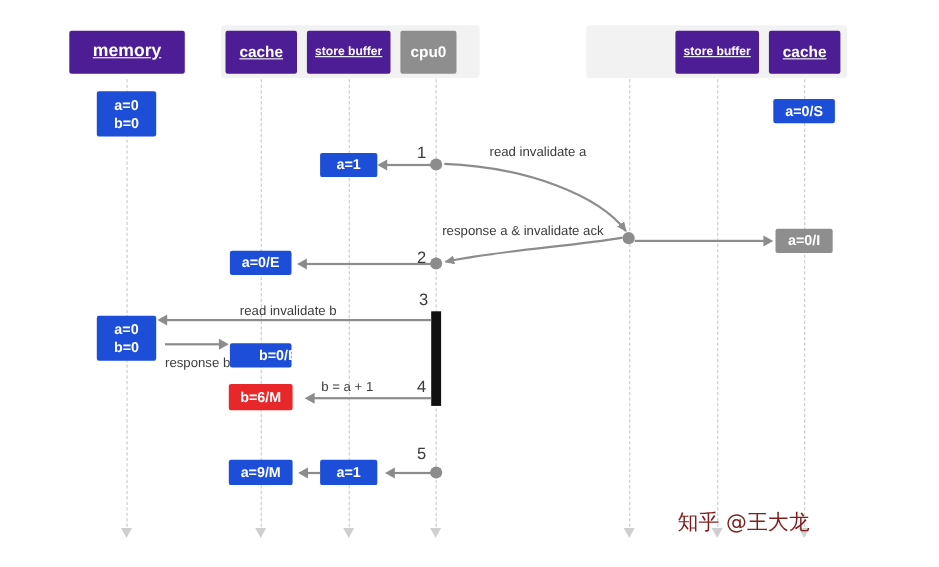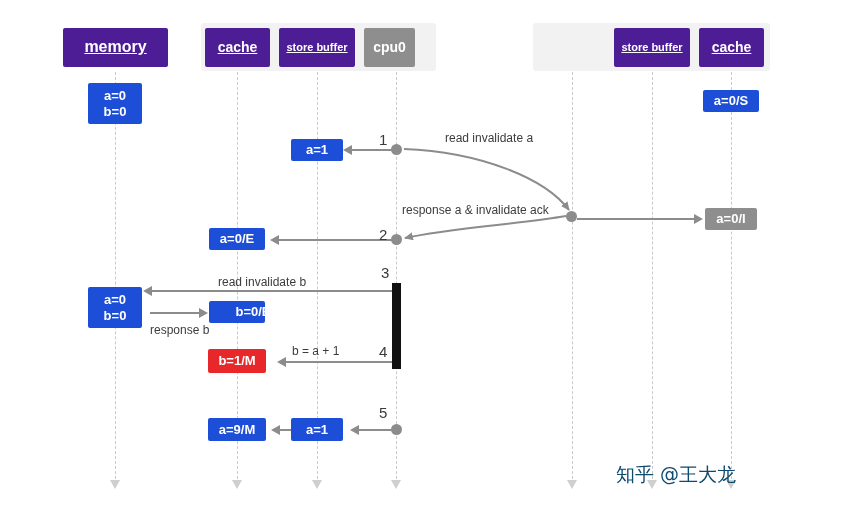--- a/index.html
+++ b/index.html
@@ -95,21 +95,21 @@
   .activation{
     background:#111111;
   }
 
   
   #curves{position:absolute;left:0;top:0;width:854px;height:515px;
           pointer-events:none;}
 
   
   .watermark{
-    font-size:19px;color:#0c4a6e;white-space:nowrap;
+    font-size:19px;color:#7f1d1d;white-space:nowrap;
     font-family:"DejaVu Sans",sans-serif;
   }
 </style>
 </head>
 <body>
 
 <div id="stage">
 
   <div class="abs group-bg" style="left:201px;top:23px;width:235px;height:48px;"></div>
   <div class="abs group-bg" style="left:533px;top:23px;width:237px;height:48px;"></div>
@@ -162,23 +162,23 @@
 
   <div class="abs sbox orange" style="left:291px;top:139px;width:52px;height:22px;">a=1</div>
 
   <div class="abs sbox orange" style="left:209px;top:228px;width:56px;height:22px;">a=0/E</div>
 
   <div class="abs sbox gray" style="left:705px;top:208px;width:52px;height:22px;">a=0/I</div>
 
   <div class="abs sbox orange" style="left:88px;top:287px;width:54px;height:41px;">a=0
 b=0</div>
 
-  <div class="abs sbox orange" style="left:209px;top:301px;width:56px;height:22px;padding-left:32px;">b=0/E</div>
-
-  <div class="abs sbox red" style="left:208px;top:349px;width:58px;height:24px;">b=1/M</div>
+  <div class="abs sbox orange" style="left:209px;top:312px;width:56px;height:22px;padding-left:32px;">b=0/E</div>
+
+  <div class="abs sbox red" style="left:208px;top:349px;width:58px;height:24px;">b=6/M</div>
 
   <div class="abs sbox orange" style="left:208px;top:418px;width:58px;height:23px;">a=9/M</div>
 
   <div class="abs sbox orange" style="left:291px;top:418px;width:52px;height:23px;">a=1</div>
 
   <div class="abs activation" style="left:392px;top:283px;width:9px;height:86px;"></div>
 
   <div class="abs mline" style="left:349px;top:149px;width:44px;"></div>
   <div class="abs head-left" style="left:343px;top:145px;"></div>
   <div class="abs dot" style="left:391px;top:144px;"></div>

